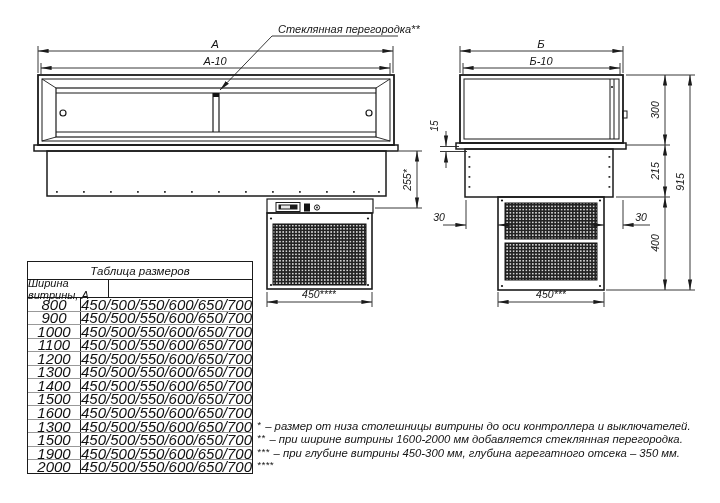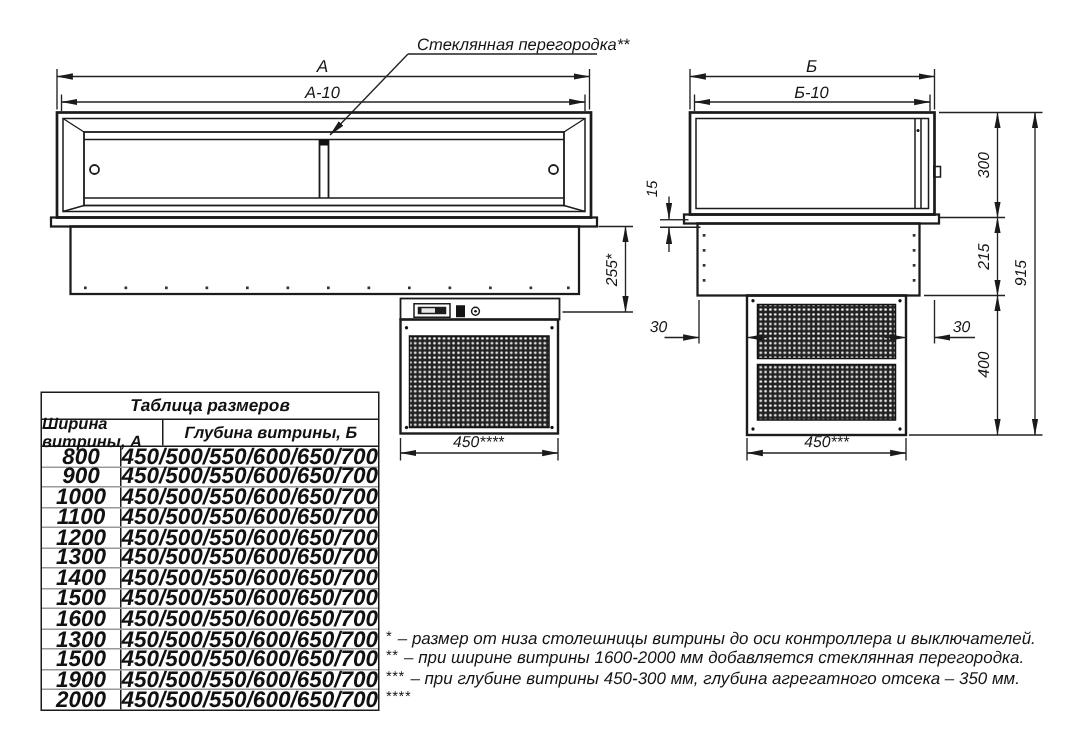--- a/index.html
+++ b/index.html
@@ -5,21 +5,21 @@
   html,body{margin:0;padding:0;background:#fff;}
   body{width:720px;height:503px;position:relative;overflow:hidden;
        font-family:"Liberation Sans",sans-serif;color:#111;}
   .sheet{position:absolute;left:0;top:0;width:720px;height:503px;background:#fff;}
   svg{position:absolute;left:0;top:0;}
   svg text{font-family:"Liberation Sans",sans-serif;font-style:italic;fill:#151515;}
 
   
   .size-table{position:absolute;left:27px;top:261px;width:226px;height:213px;
      border:1.6px solid #1b1b1b;background:#fff;display:flex;flex-direction:column;
-     font-style:italic;font-size:11px;line-height:normal;box-sizing:border-box;font-weight:bold;}
+     font-style:italic;font-size:11px;line-height:normal;box-sizing:border-box;}
   .t-title{height:17px;display:flex;align-items:center;justify-content:center;
      border-bottom:1.2px solid #1b1b1b;font-size:11.5px;}
   .t-head{height:17px;display:flex;border-bottom:1.2px solid #1b1b1b;}
   .t-head .c1,.t-head .c2{display:flex;align-items:center;justify-content:center;}
   .c1{width:81px;border-right:1.2px solid #1b1b1b;box-sizing:border-box;}
   .c2{flex:1;}
   .t-row{flex:1;display:flex;border-bottom:1px solid #999;min-height:0;}
   .t-row:last-child{border-bottom:none;}
   .t-row .c1,.t-row .c2{display:flex;align-items:center;justify-content:center;
      font-size:15px;}
@@ -232,21 +232,20 @@
       <line x1="498" y1="302" x2="604" y2="302" marker-start="url(#arr)" marker-end="url(#arr)"></line>
     </g>
     <text x="551" y="298" font-size="10.5" text-anchor="middle" stroke="none" fill="#151515">450***</text>
   </g>
 </svg>
 
 <div class="size-table">
   <div class="t-title">Таблица размеров</div>
   <div class="t-head">
     <div class="c1">Ширина витрины, А</div>
-    <div class="c2">Глубина витрины, Б</div>
   </div>
   <div class="t-row">
         <div class="c1">800</div>
         <div class="c2">450/500/550/600/650/700</div>
       </div>
   <div class="t-row">
         <div class="c1">900</div>
         <div class="c2">450/500/550/600/650/700</div>
       </div>
   <div class="t-row">

